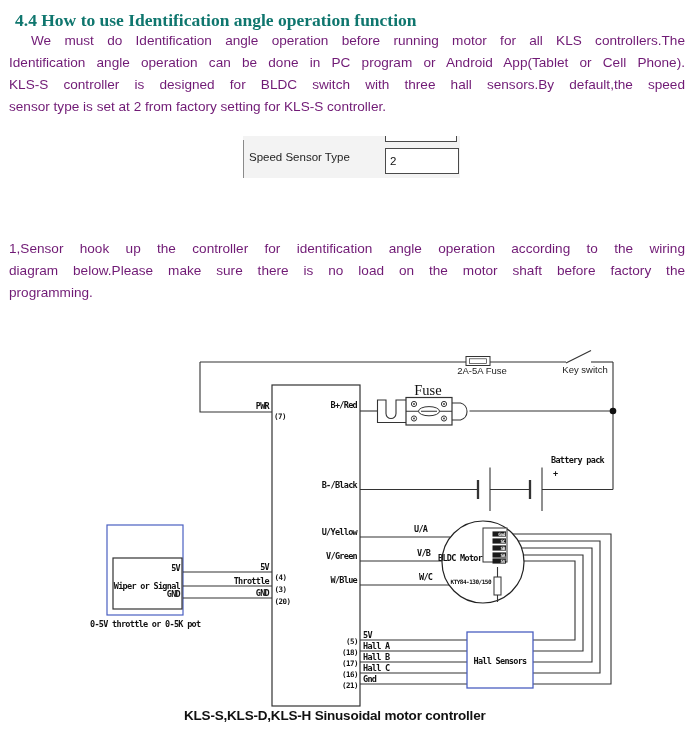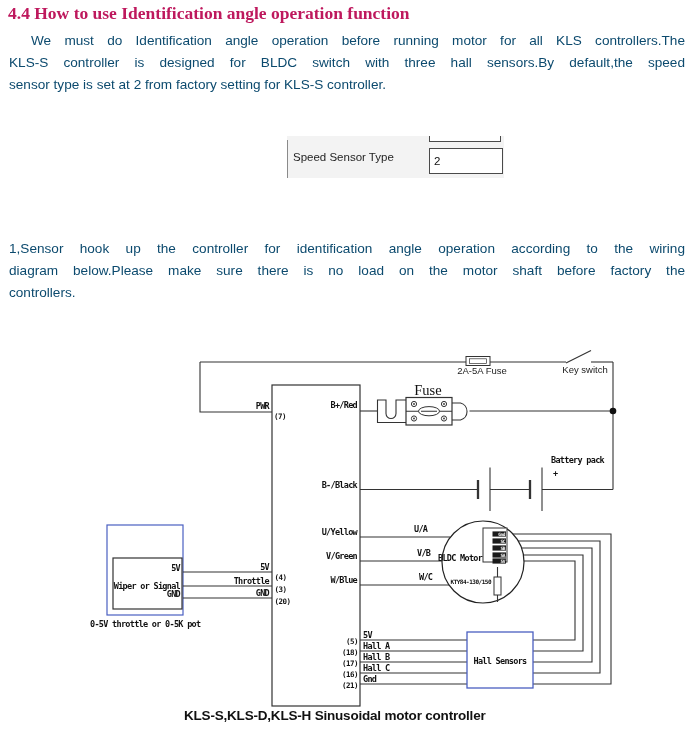--- a/index.html
+++ b/index.html
@@ -1,27 +1,27 @@
 <!DOCTYPE html>
 <html><head>
 <meta charset="utf-8">
 <style>
   html,body{margin:0;padding:0;background:#fff;}
   .page{position:relative;width:693px;height:745px;background:#ffffff;overflow:hidden;
         font-family:"Liberation Sans",sans-serif;color:#1a1a1a;}
-  .heading{position:absolute;left:8px;top:3px;width:660px;margin:0;
-           font-family:"Liberation Serif",serif;font-weight:bold;font-size:17.5px;color:#be185d;}
-  .para{position:absolute;left:9px;width:676px;font-size:13.6px;line-height:22px;color:#0c4a6e;}
+  .heading{position:absolute;left:8px;top:3px;width:660px;margin:7px;
+           font-family:"Liberation Serif",serif;font-weight:bold;font-size:17.5px;color:#0f766e;}
+  .para{position:absolute;left:9px;width:676px;font-size:13.6px;line-height:22px;color:#701a75;}
   .para .line{text-align:justify;text-align-last:justify;white-space:normal;}
   .para .line.first{text-indent:22px;}
   .para .line.last{text-align-last:left;}
   #para1{top:30px;}
   #para2{top:238px;}
   
-  .widget{position:absolute;left:243px;top:136px;width:217px;height:42px;background:#f3f3f3;margin-left:44px;}
+  .widget{position:absolute;left:243px;top:136px;width:217px;height:42px;background:#f3f3f3;}
   .widget .vline{position:absolute;left:0;top:4px;width:1px;height:38px;background:#8a8a8a;}
   .widget .sensor-label{position:absolute;left:6px;top:15px;font-size:11.5px;color:#1f1f1f;}
   .widget .partial-box{position:absolute;left:142px;top:0;width:70px;height:5px;background:#fff;
         border-left:1.5px solid #4a4a4a;border-right:1.5px solid #4a4a4a;border-bottom:1.5px solid #4a4a4a;}
   .widget .sensor-input{position:absolute;left:142px;top:12px;width:68px;height:24px;
         border:1.5px solid #4a4a4a;background:#fff;font-family:"Liberation Sans",sans-serif;
         font-size:11.5px;color:#111;padding:0 0 0 4px;outline:none;}
   
   .diagram{position:absolute;left:0;top:350px;}
   .wire{fill:none;stroke:#333;stroke-width:1.1px;}
@@ -37,35 +37,36 @@
 </style>
 </head>
 <body>
 
 <div class="page">
 
   <h1 class="heading">4.4 How to use Identification angle operation function</h1>
 
   <div class="para" id="para1">
     <div class="line first">We must do Identification angle operation before running motor for all KLS controllers.The</div>
+    <div class="line">Identification angle operation can be done in PC program or Android App(Tablet or Cell Phone).</div>
     <div class="line">KLS-S controller is designed for BLDC switch with three hall sensors.By default,the speed</div>
     <div class="line last">sensor type is set at 2 from factory setting for KLS-S controller.</div>
   </div>
 
   <div class="widget">
     <div class="vline"></div>
     <div class="sensor-label">Speed Sensor Type</div>
     <div class="partial-box"></div>
     <input class="sensor-input" readonly="" value="2" style="">
   </div>
 
   <div class="para" id="para2">
     <div class="line">1,Sensor hook up the controller for identification angle operation according to the wiring</div>
     <div class="line">diagram below.Please make sure there is no load on the motor shaft before factory the</div>
-    <div class="line last">controllers.</div>
+    <div class="line last">programming.</div>
   </div>
 
   <svg class="diagram" width="693" height="380" viewBox="0 350 693 380" xmlns="http://www.w3.org/2000/svg">
 
     <g>
       <rect class="box" x="272" y="385" width="88" height="321"></rect>
     </g>
 
     <g>
       <rect x="107" y="525" width="76" height="90" fill="#fff" stroke-width="1.2" stroke="#4a5fc1"></rect>

